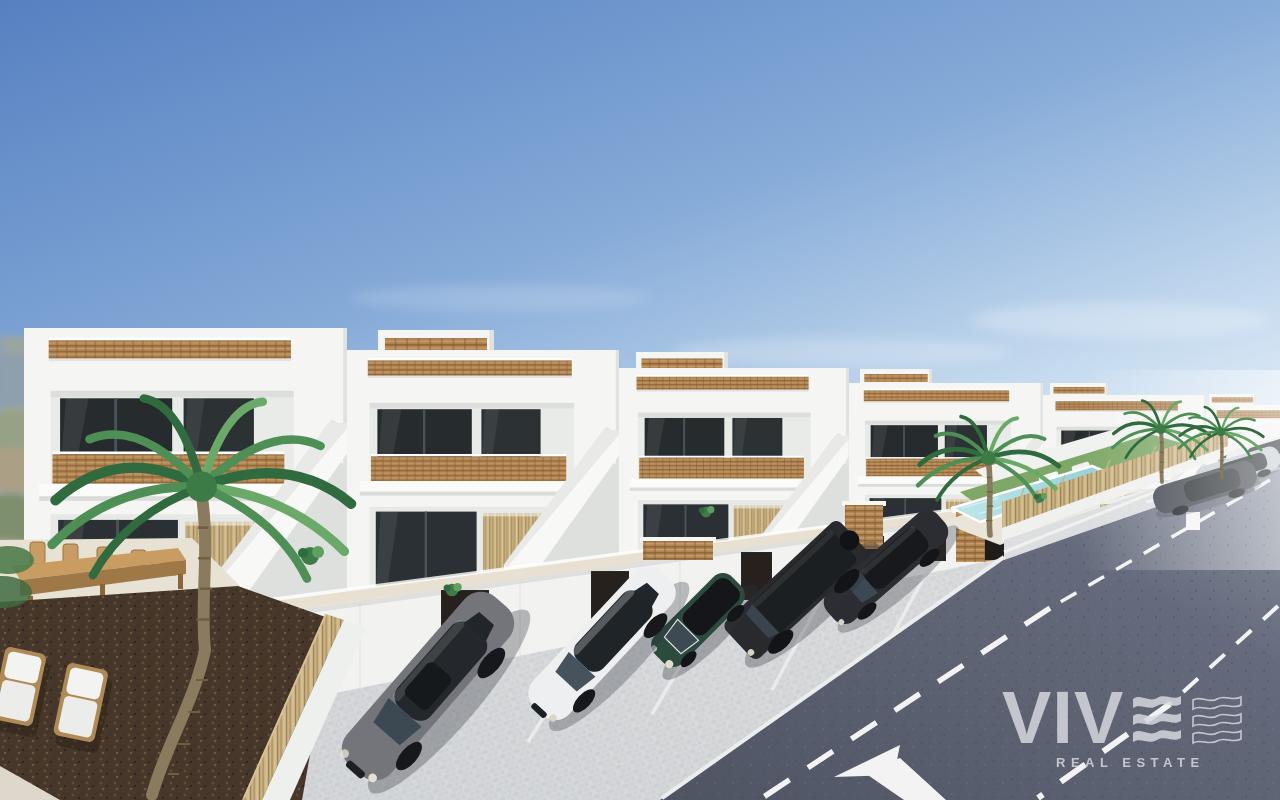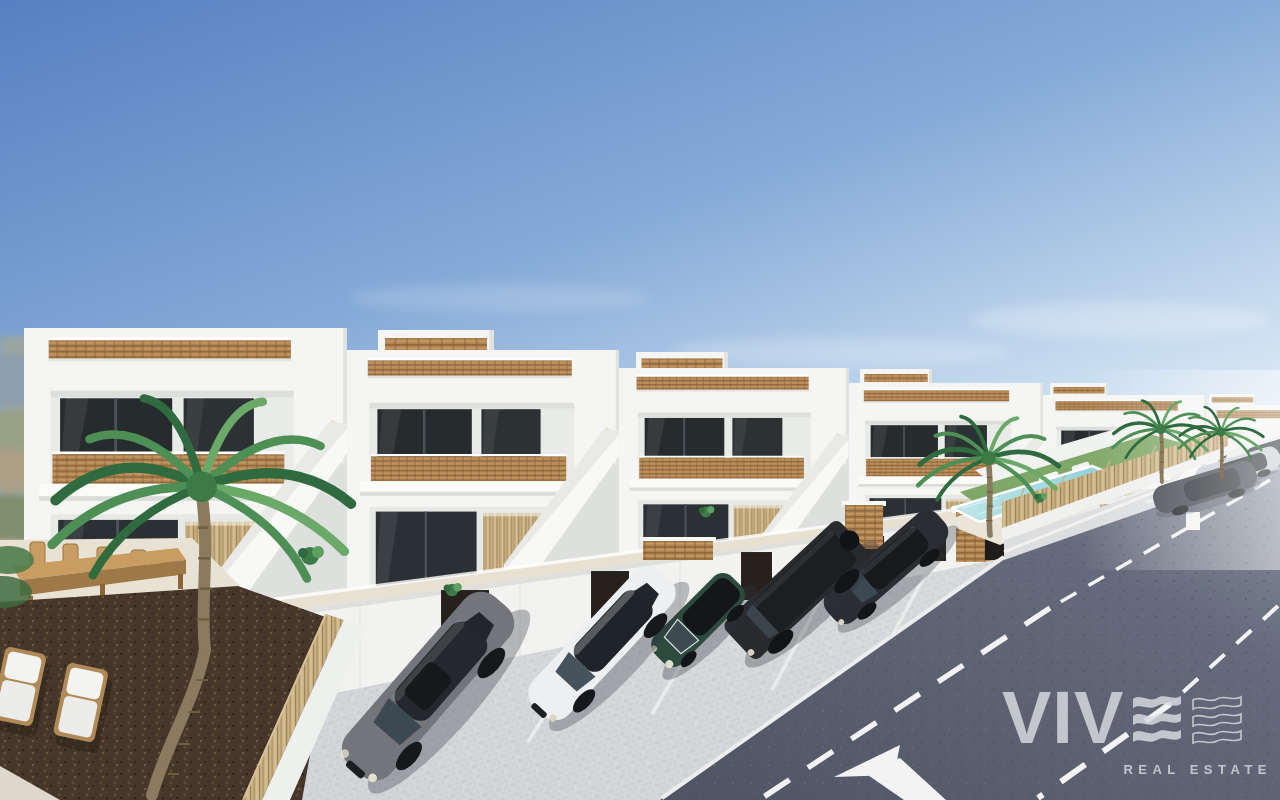--- a/index.html
+++ b/index.html
@@ -27,22 +27,22 @@
     position:absolute; left:1002px; top:688px; width:270px;
     color:var(--watermark-grey); opacity:.84; user-select:none;
   }
   .wm-row{display:flex; align-items:flex-end; gap:7px;}
   .wm-word{
     font-size:74px; line-height:.82; font-weight:700; letter-spacing:1px;
     color:var(--watermark-grey);
   }
   .wm-glyph{display:block;}
   .wm-tagline{
-    margin-top:13px; padding-left:54px;
-    font-size:13px; font-weight:600; letter-spacing:5.5px; white-space:nowrap;text-align:right;
+    margin-top:6px; padding-left:54px;
+    font-size:13px; font-weight:600; letter-spacing:5.5px; white-space:nowrap;
   }
 </style>
 </head>
 <body>
 
 <div class="stage" role="img" aria-label="3D architectural render of a row of new-build white Mediterranean townhouses with rooftop solariums, wicker balustrades, external staircases, a garage row with dark doors, five cars parked on a cobbled forecourt, a communal pool with lawn and sun loungers, palm trees, an asphalt road with dashed lane markings, and an outdoor bar terrace with stools and wooden loungers in the foreground">
 
 <svg width="1280" height="800" viewBox="0 0 1280 800">
   <defs>
     <linearGradient id="skyG" x1="0" y1="0" x2="0.55" y2="1">

